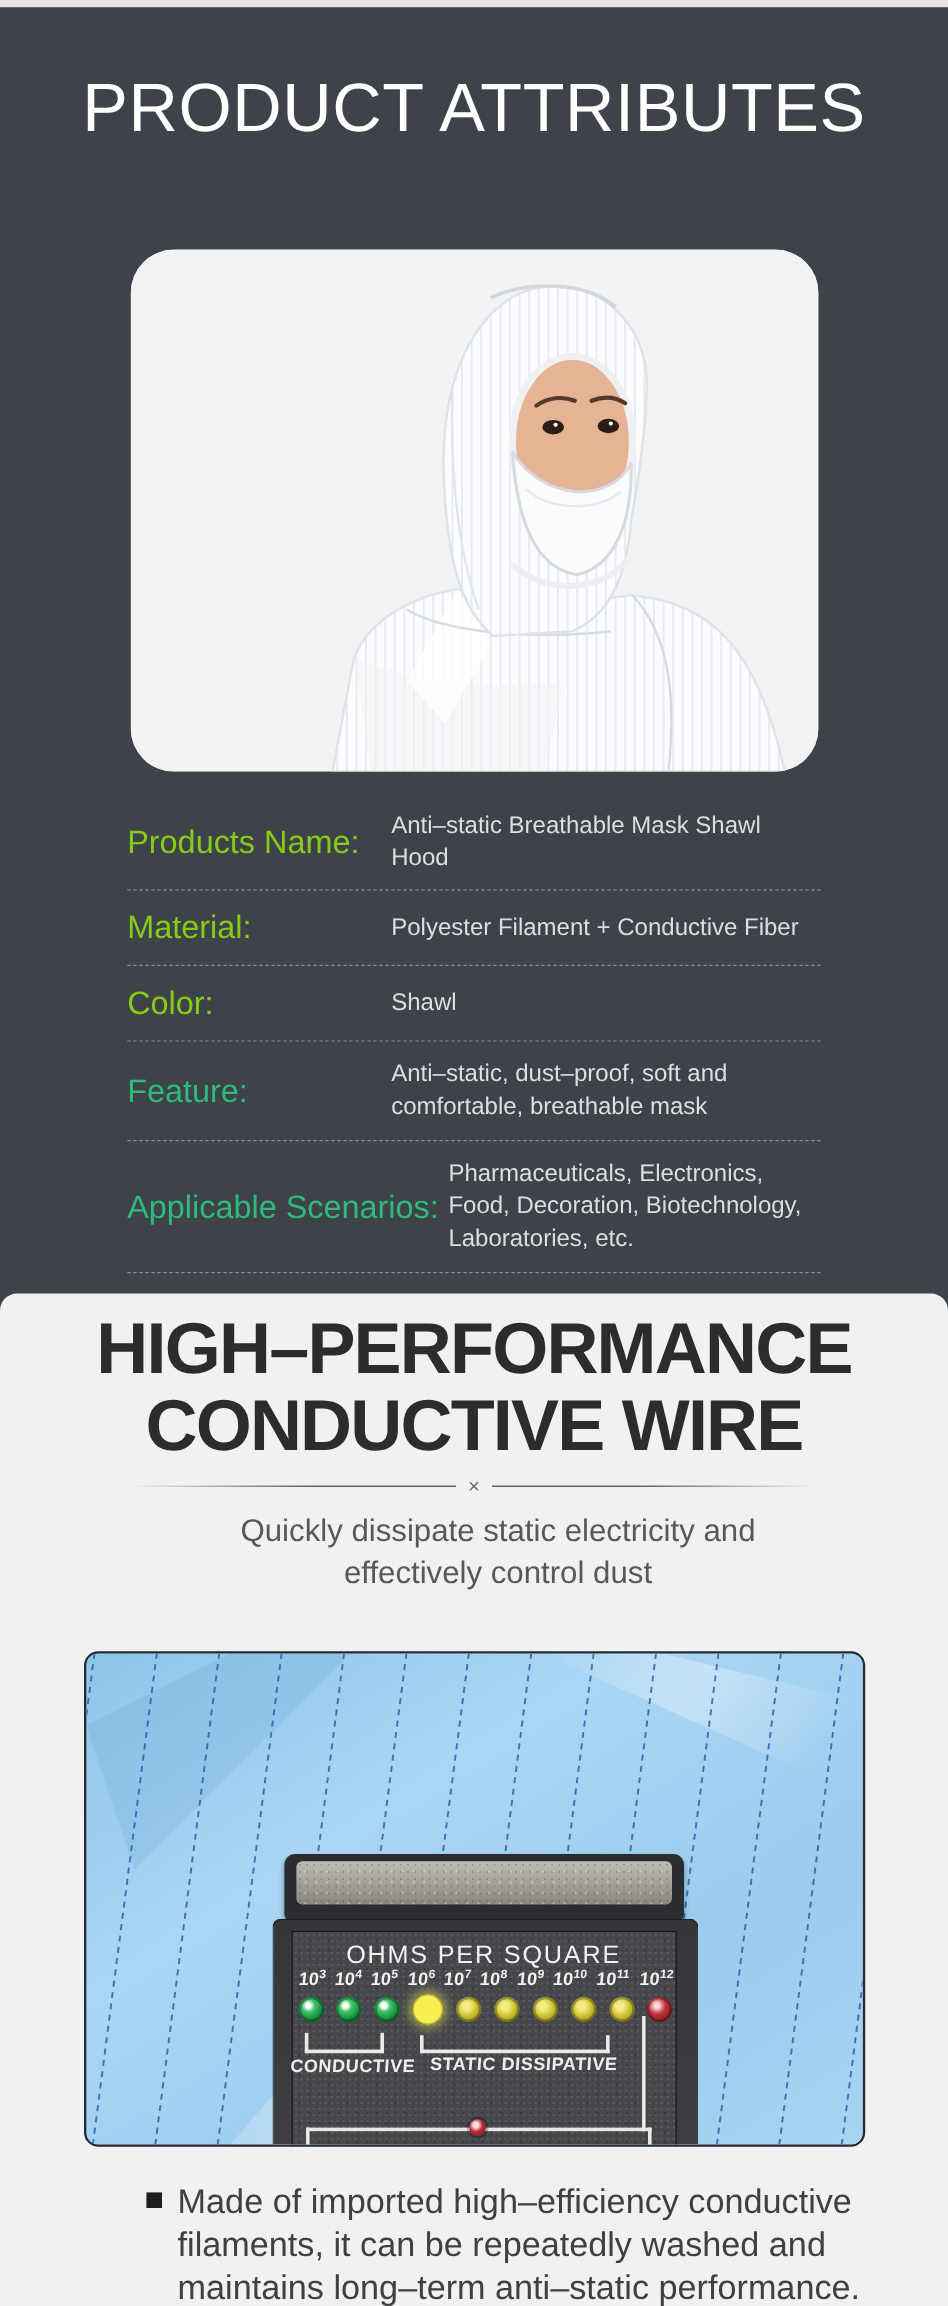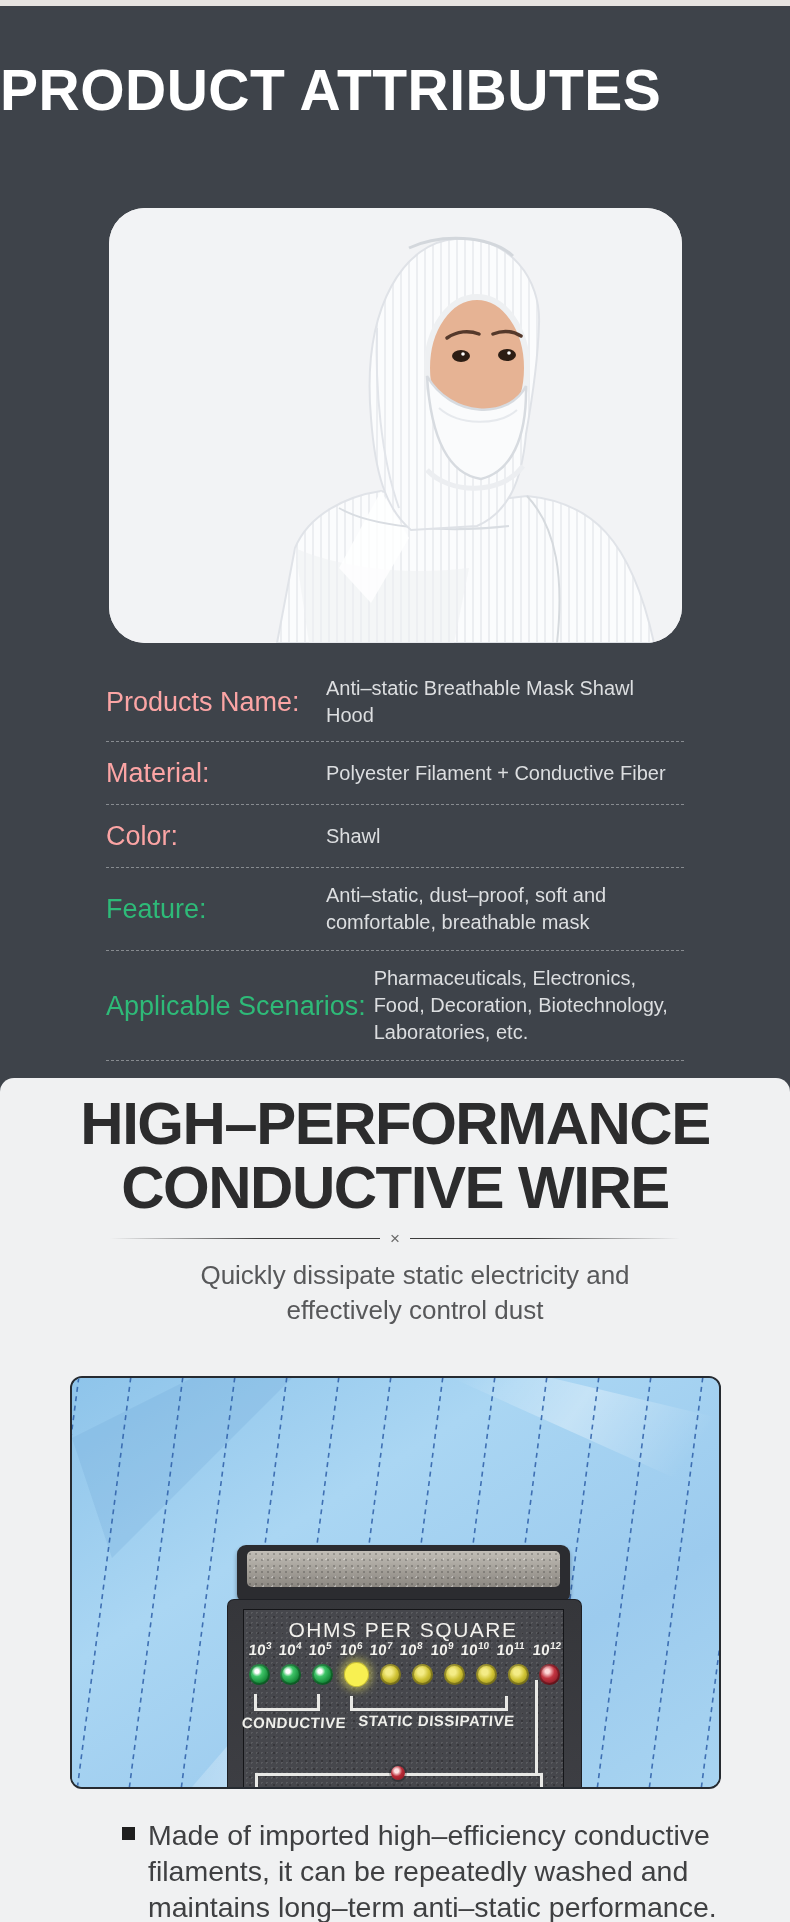--- a/index.html
+++ b/index.html
@@ -7,37 +7,37 @@
     width:790px;height:1922px;overflow:hidden;position:relative;
     background:#f0f1f2;
     font-family:"Liberation Sans", sans-serif;
     -webkit-font-smoothing:antialiased;
   }
   
   .top-strip{height:6px;background:#e7e4e1;}
   
   .dark-section{height:1086px;background:#3e434a;overflow:hidden;}
   .pa-title{
-    margin:54px 0 0;text-align:left;color:#ffffff;
-    font-size:57px;font-weight:700;line-height:60px;letter-spacing:.5px;
+    margin:54px 0 0;text-align:center;color:#ffffff;
+    font-size:57px;font-weight:400;line-height:60px;letter-spacing:.5px;
   }
   .photo-card{
     width:573px;height:435px;margin:88px auto 0;
     background:#f2f3f5;border-radius:36px;overflow:hidden;
   }
   .photo-card svg{display:block;}
   
   .attr-table{width:578px;margin:22px auto 0;}
   .attr-row{
     display:flex;align-items:center;gap:8px;
     padding:14px 0 14px;border-bottom:1px dashed #878b90;
   }
   .attr-row:first-child{padding-top:10px;padding-bottom:12px;}
   .attr-label{
-    min-width:212px;color:#fca5a5;font-size:27px;line-height:34px;font-weight:400;
+    min-width:212px;color:#84cc16;font-size:27px;line-height:34px;font-weight:400;
     white-space:nowrap;
   }
   .attr-row.accent .attr-label{color:#2eba78;}
   .attr-value{flex:1;color:#dcdee0;font-size:20px;line-height:27px;}
   
   .light-section{
     height:912px;background:#f0f1f2;margin-top:-14px;position:relative;
     border-radius:14px 14px 0 0;overflow:hidden;
   }
   .cw-heading{

